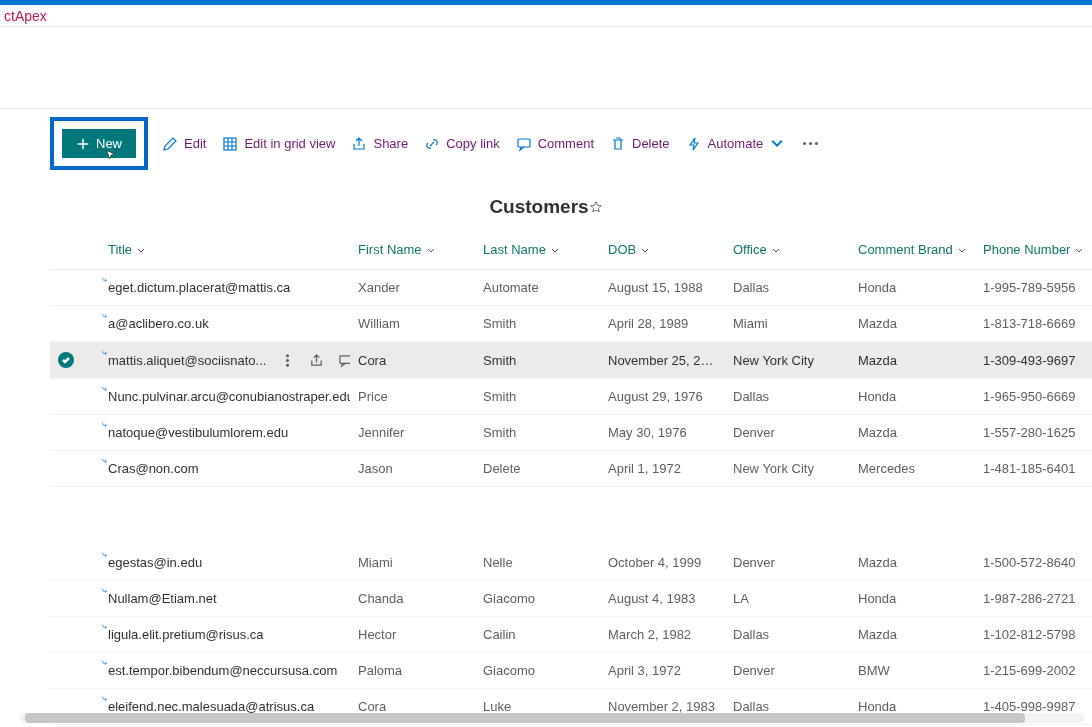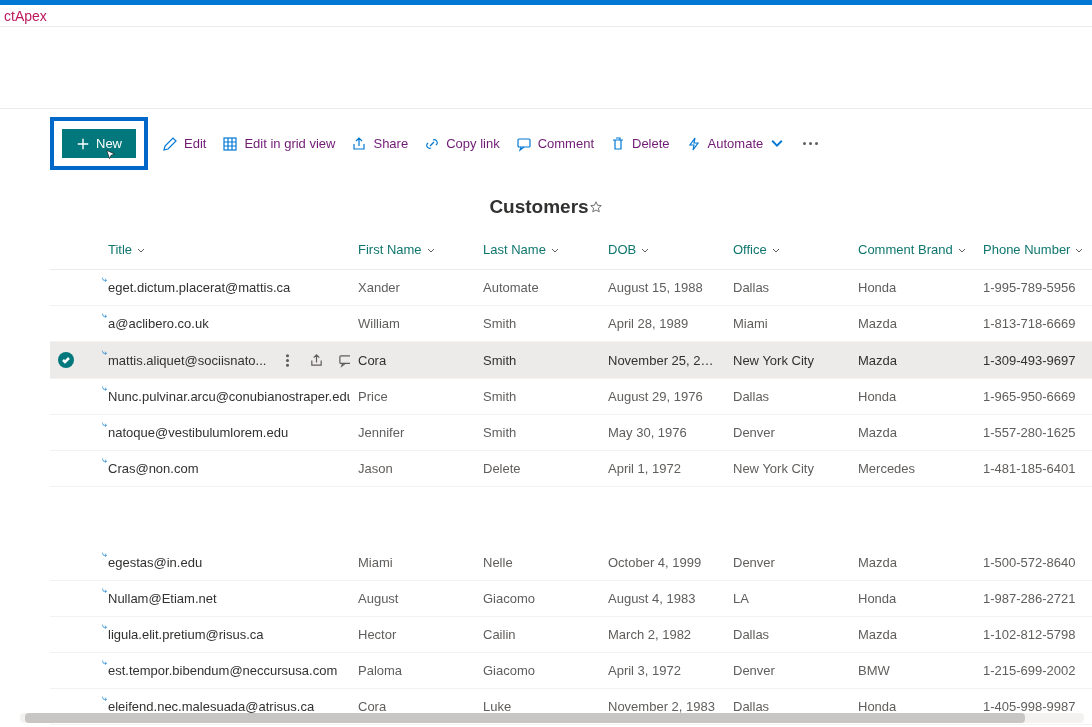--- a/index.html
+++ b/index.html
@@ -300,21 +300,21 @@
           <td>1-500-572-8640</td>
         </tr>
         <tr>
           <td></td>
           <td>
             <div class="title-cell">
               <span class="link-mini">⤷</span>
               <span>Nullam@Etiam.net</span>
             </div>
           </td>
-          <td>August</td>
+          <td>Chanda</td>
           <td>Giacomo</td>
           <td>August 4, 1983</td>
           <td>LA</td>
           <td>Honda</td>
           <td>1-987-286-2721</td>
         </tr>
         <tr>
           <td></td>
           <td>
             <div class="title-cell">

